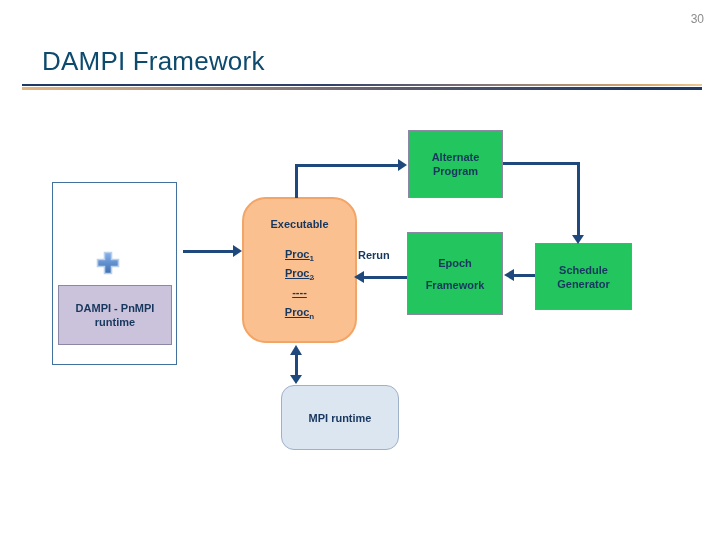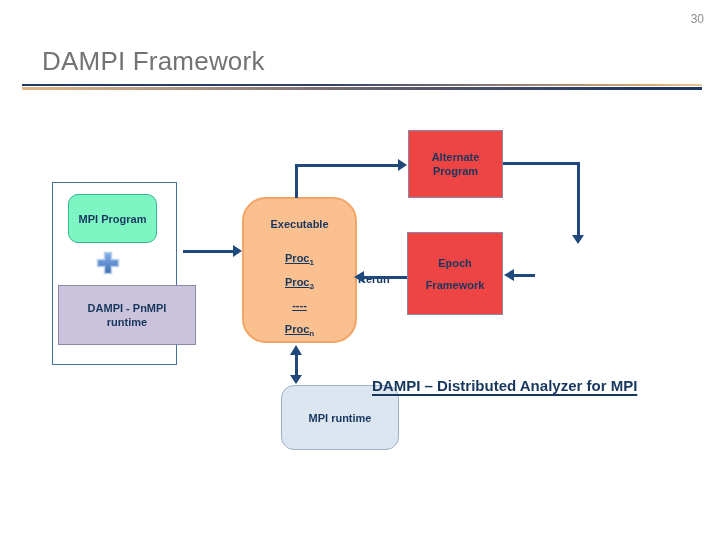--- a/index.html
+++ b/index.html
@@ -4,59 +4,59 @@
 <style>
   * { margin:0; padding:0; box-sizing:border-box; }
   html,body { background:#ffffff; }
   body { font-family:"Liberation Sans", sans-serif; }
 
   .slide { position:relative; width:720px; height:540px; background:#ffffff; overflow:hidden; }
 
   .page-number { position:absolute; top:12px; right:16px; font-size:12px; color:#8c8c8c;margin-left:40px; }
 
   .title { position:absolute; left:42px; top:46px; font-size:26px; font-weight:400;
-           color:#737373; letter-spacing:0.2px; }
+           color:#0c4a6e; letter-spacing:0.2px; }
 
   .divider-top { position:absolute; left:22px; top:84px; width:680px; height:2px;
     background:linear-gradient(90deg,#1F3864 0%,#31406a 45%,#8a7a77 70%,#d8a86e 92%,#ecc997 100%); }
   .divider-bottom { position:absolute; left:22px; top:87px; width:680px; height:3px;
     background:linear-gradient(90deg,#e3b57f 0%,#a8917f 25%,#5d5a6b 55%,#1F3864 90%); }
 
   
   .diagram { position:absolute; inset:0; }
 
   .box { position:absolute; display:flex; flex-direction:column; align-items:center;
          justify-content:center; text-align:center; font-weight:bold; font-size:11px;
          line-height:14px; color:#17375E; }
 
   .container-box { left:52px; top:182px; width:125px; height:183px;
                    background:#ffffff; border:1.5px solid #41719C; }
 
   .mint   { left:68px;  top:194px; width:89px;  height:49px; background:#7EF6C3;
             border:1.5px solid #35B78F; border-radius:10px; }
-  .modules{ left:58px;  top:285px; width:138px; height:60px; background:#CBC3DB;
+  .modules{ left:58px;  top:285px; width:114px; height:60px; background:#CBC3DB;
             border:1.5px solid #8C87A5; }
 
   .exec   { left:242px; top:197px; width:115px; height:146px; background:#FBC090;
-            border:2px solid #F2A566; border-radius:24px; justify-content:space-between;
+            border:2px solid #F2A566; border-radius:24px; justify-content:flex-start;
             padding-top:18px; }
   .exec .exec-title { margin-bottom:16px; }
   .exec .proc-line { line-height:15px;text-decoration:underline; }
   .exec sub { font-size:8px; }
 
-  .lavender { background:#ef4444; border:1.5px solid #8C87A5; }
+  .lavender { background:#22c55e; border:1.5px solid #8C87A5; }
   .alternate { left:408px; top:130px; width:95px; height:68px; }
   .epoch     { left:407px; top:232px; width:96px; height:83px;gap:8px; }
   .schedule  { left:535px; top:243px; width:97px; height:67px; }
 
   .runtime { left:235px; top:385px; width:118px; height:65px; background:#DCE6F1;
              border:1.5px solid #9FB1C8; border-radius:13px;margin-left:46px; }
 
   .rerun-label { position:absolute; left:358px; top:249px; font-size:11px;
-                 font-weight:bold; color:#17375E;margin-top:24px; }
+                 font-weight:bold; color:#17375E; }
 
   .caption { position:absolute; left:372px; top:377px; font-size:15px; font-weight:bold;
              color:#17375E; text-decoration:underline; text-decoration-thickness:2px;
              text-underline-offset:3px; }
 
   
   .ln { position:absolute; background:#1F497D; }
   .ah { position:absolute; width:0; height:0; }
   .ah-right { border-top:6px solid transparent; border-bottom:6px solid transparent; border-left:9px solid #1F497D; }
   .ah-left  { border-top:6px solid transparent; border-bottom:6px solid transparent; border-right:10px solid #1F497D; }
@@ -72,23 +72,20 @@
 
   <div class="page-number">30</div>
   <h1 class="title">DAMPI Framework</h1>
   <div class="divider-top"></div>
   <div class="divider-bottom"></div>
 
   <div class="diagram">
 
     <div class="box container-box"></div>
 
-    <div class="box mint">
-      <span>MPI Program</span>
-    </div>
 
     <div class="plus-wrap">
       <svg width="26" height="26" viewBox="0 0 26 26" aria-hidden="true">
         <defs>
           <linearGradient id="plusGrad" x1="0" y1="0" x2="0" y2="1">
             <stop offset="0" stop-color="#86B1EC"></stop>
             <stop offset="1" stop-color="#3F6FB0"></stop>
           </linearGradient>
         </defs>
         <path d="M9.5 2.5 h7 v7 h7 v7 h-7 v7 h-7 v-7 h-7 v-7 h7 z" fill="url(#plusGrad)" stroke="#B9D0EC" stroke-width="1.6"></path>
@@ -111,27 +108,30 @@
     <div class="box lavender alternate">
       <span>Alternate</span>
       <span>Program</span>
     </div>
 
     <div class="box lavender epoch">
       <span>Epoch</span>
       <span>Framework</span>
     </div>
 
+    <div class="box lavender schedule">
+      <span>Schedule</span>
+      <span>Generator</span>
+    </div>
 
     <div class="box runtime">
       <span>MPI runtime</span>
     </div>
 
     <div class="rerun-label">Rerun</div>
-    <div class="caption">DAMPI – Distributed Analyzer for MPI</div>
 
     <div class="ln" style="left:183px; top:250px; width:51px; height:3px;"></div>
     <div class="ah ah-right" style="left:233px; top:245px;"></div>
 
     <div class="ln" style="left:295px; top:164px; width:3px; height:34px;"></div>
     <div class="ln" style="left:295px; top:164px; width:104px; height:3px;"></div>
     <div class="ah ah-right" style="left:398px; top:159px;"></div>
 
     <div class="ln" style="left:503px; top:162px; width:77px; height:3px;"></div>
     <div class="ln" style="left:577px; top:162px; width:3px; height:74px;"></div>

